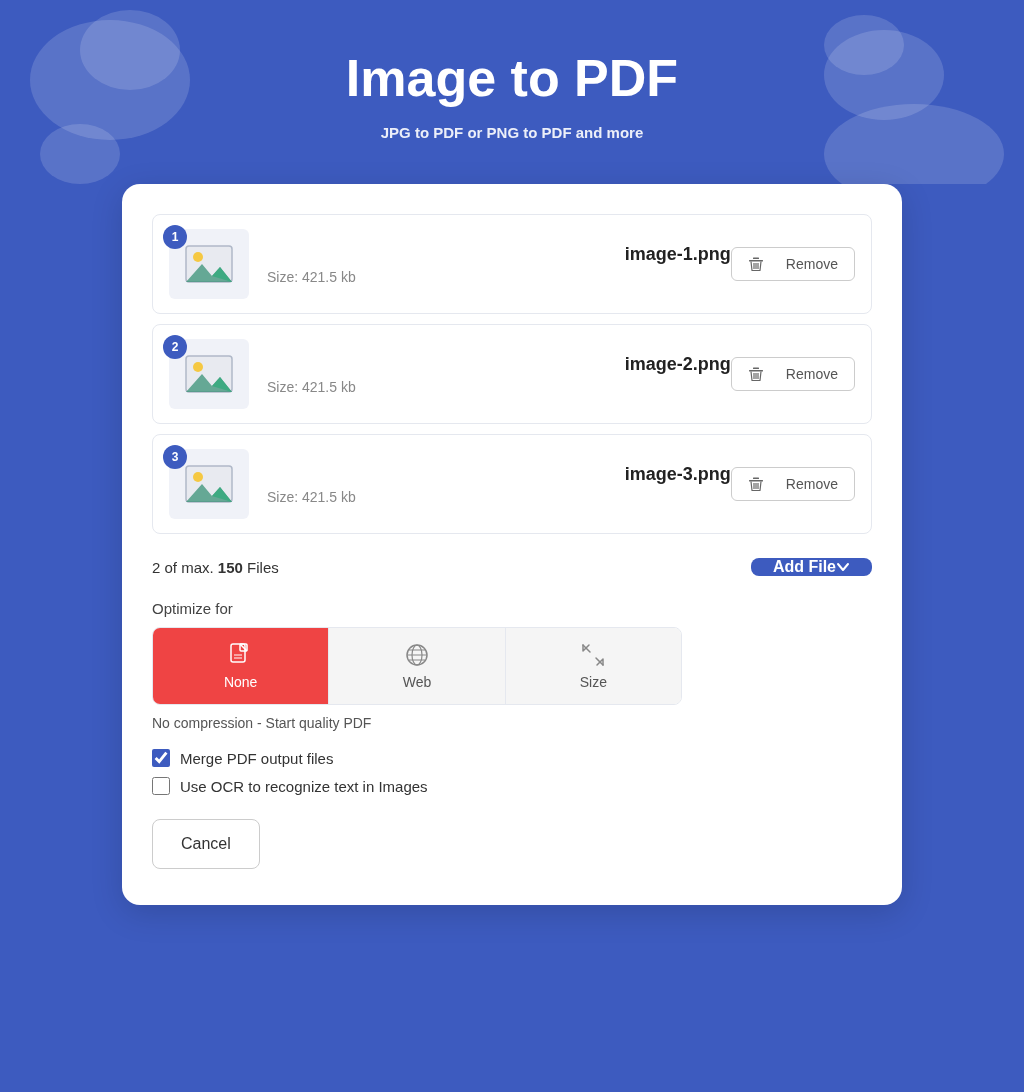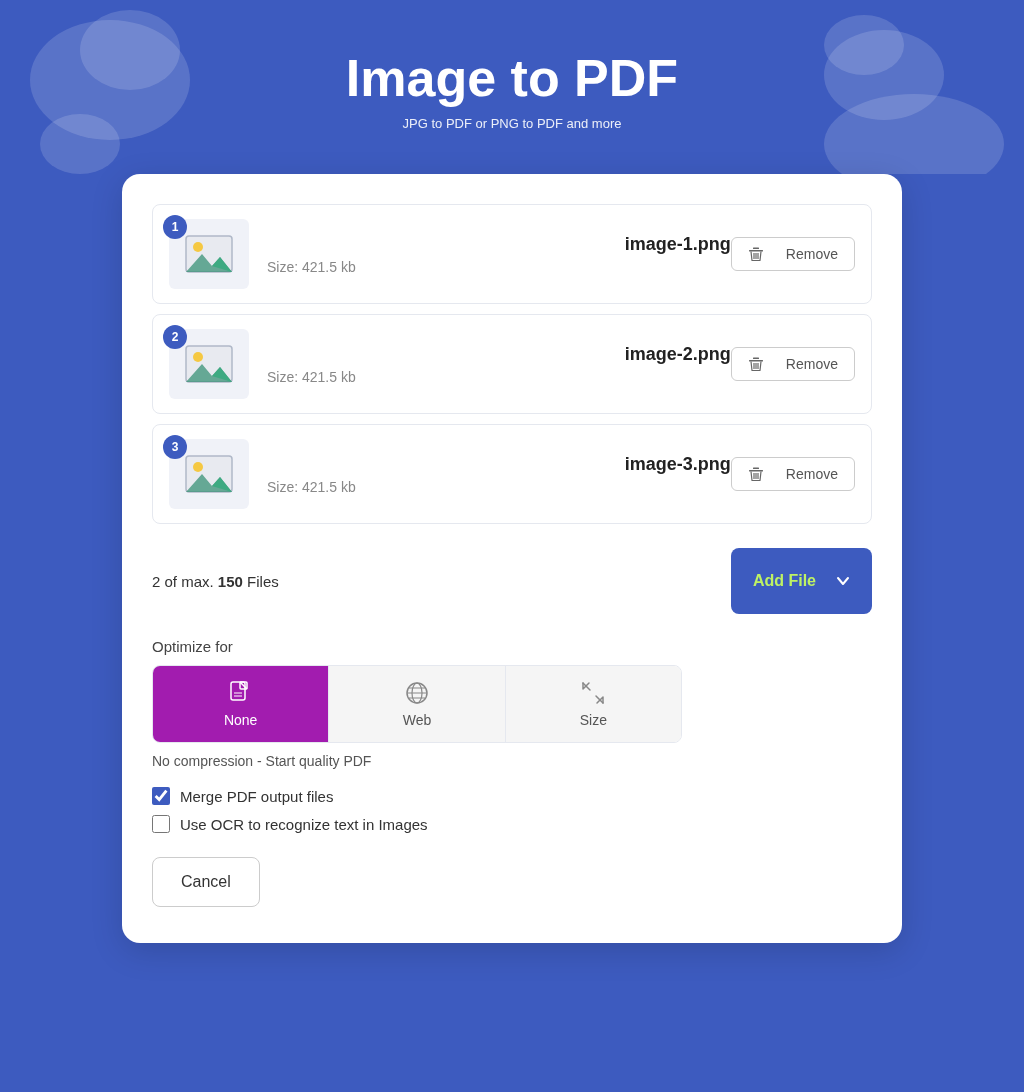--- a/index.html
+++ b/index.html
@@ -24,25 +24,26 @@
     .header-title {
       font-size: 52px;
       font-weight: 800;
       color: #fff;
       letter-spacing: 0;
       position: relative;
       z-index: 1;
     }
 
     .header-subtitle {
-      font-size: 13px;
+      font-size: 15px;
       color: rgba(255,255,255,0.9);
-      margin-top: 8px;
+      margin-top: 16px;
       position: relative;
       z-index: 1;
+      font-weight: bold;
     }
 
     
     .cloud {
       position: absolute;
       background: rgba(255,255,255,0.15);
       border-radius: 50%;
     }
     .cloud-1 { width: 160px; height: 120px; top: 20px; left: 30px; }
     .cloud-2 { width: 100px; height: 80px; top: 10px; left: 80px; border-radius: 50%; }
@@ -159,26 +160,26 @@
       color: #333;
     }
 
     .files-count-text strong {
       font-weight: 700;
     }
 
     .add-file-btn {
       display: flex;
       align-items: center;
-      gap: 20px;
+      gap: 0;
       background: #3d5bbf;
-      color: #bef264;
+      color: #ffffff;
       border: none;
       border-radius: 8px;
-      padding: 24px 22px;
+      padding: 0 22px;
       font-size: 16px;
       font-weight: 600;
       cursor: pointer;
     }
 
     
     .optimize-label {
       font-size: 15px;
       color: #444;
       margin-bottom: 10px;
@@ -202,21 +203,21 @@
       padding: 14px 10px;
       cursor: pointer;
       background: #f5f5f5;
       border: none;
       font-size: 14px;
       color: #555;
       gap: 6px;
     }
 
     .optimize-option.active {
-      background: #a21caf;
+      background: #ef4444;
       color: #fff;
     }
 
     .optimize-option:not(:last-child) {
       border-right: 1px solid #e5e8ef;
     }
 
     .optimize-option svg {
       width: 26px;
       height: 26px;

